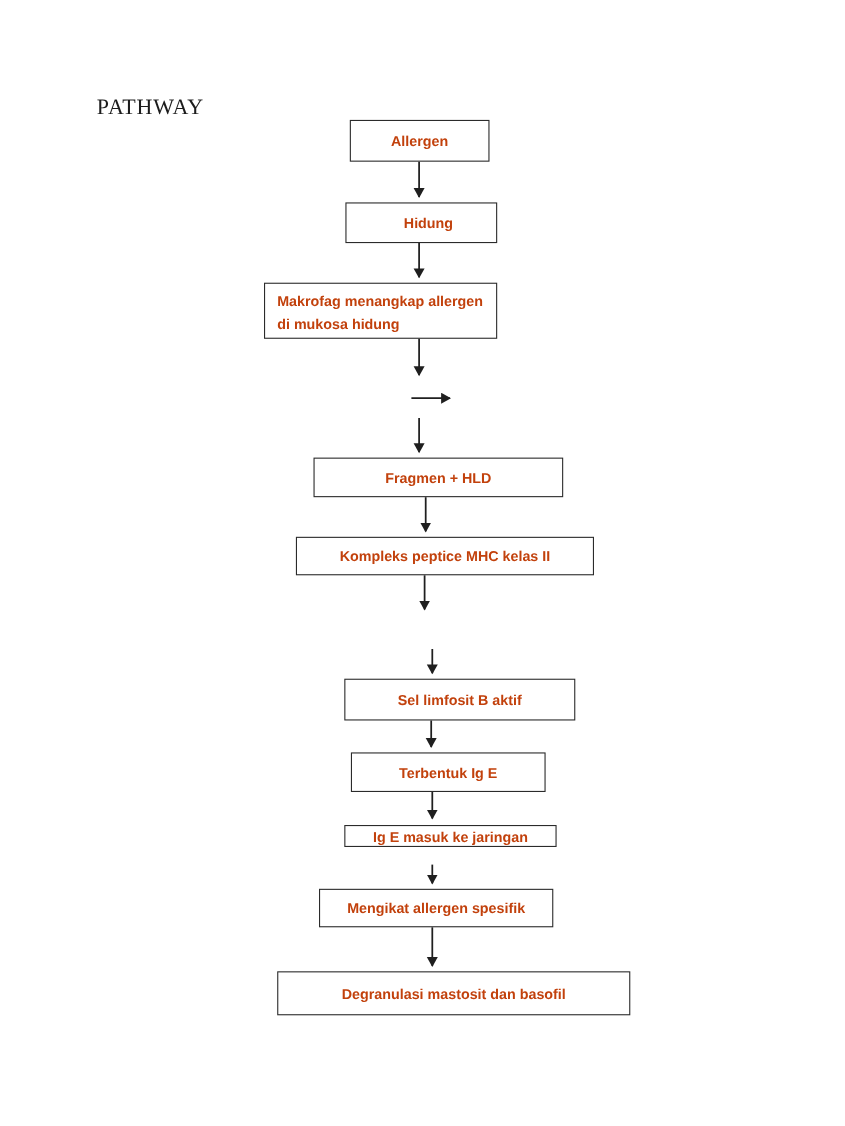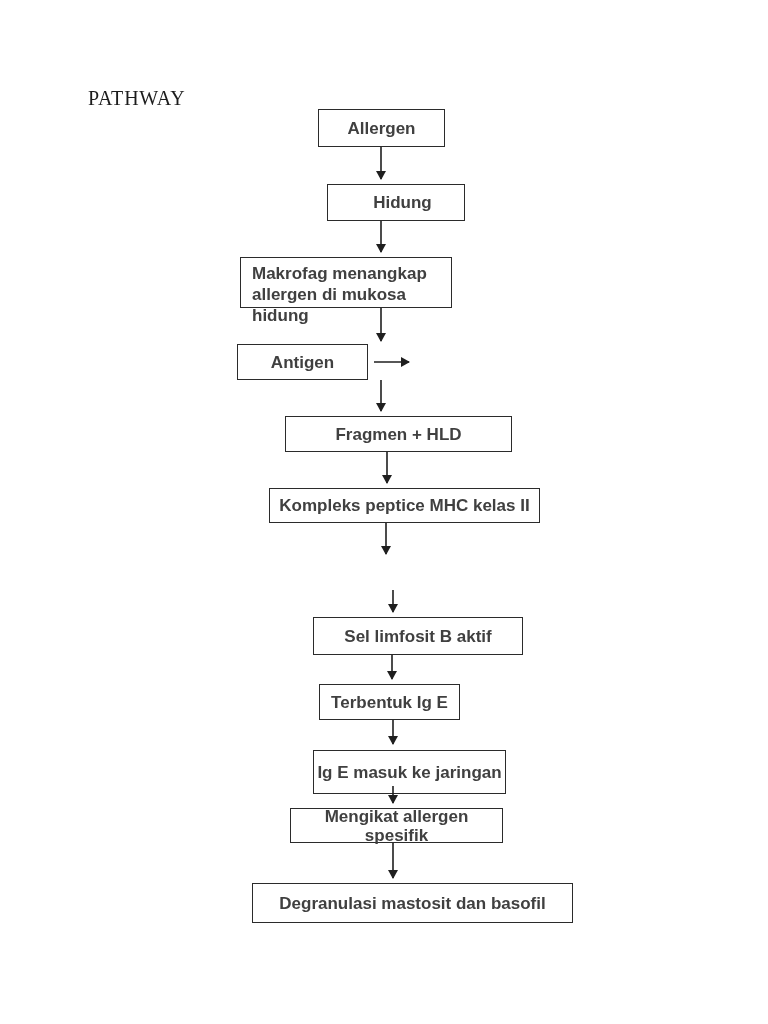--- a/index.html
+++ b/index.html
@@ -26,23 +26,23 @@
   }
   .node {
     position: absolute;
     box-sizing: border-box;
     border: 1.5px solid #2b2b2b;
     background: #ffffff;
     display: flex;
     align-items: center;
     justify-content: center;
     font-weight: bold;
-    font-size: 17px;
+    font-size: 13px;
     line-height: 19px;
-    color: #404040;
+    color: #c2410c;
     text-align: center;
     white-space: pre-line;
   }
   .node--left {
     justify-content: flex-start;
     align-items: flex-start;
     text-align: left;
     padding: 5px 10px 0 11px;
     line-height: 21px;
     white-space: normal;
@@ -56,37 +56,36 @@
 </style>
 </head>
 <body>
 
 <div class="page">
 
   <div class="page-title">PATHWAY</div>
 
   <div class="node" style="left:318px; top:109px; width:127px; height:38px;">Allergen</div>
 
-  <div class="node" style="left:327px; top:184px; width:138px; height:37px;padding-left:13px;">Hidung</div>
+  <div class="node" style="left:314px; top:184px; width:138px; height:37px;padding-left:13px;">Hidung</div>
 
   <div class="node node--left" style="left:240px; top:257px; width:212px; height:51px;">Makrofag menangkap allergen di mukosa hidung</div>
 
-  <div class="node" style="left:237px; top:344px; width:131px; height:36px;">Antigen</div>
 
 
   <div class="node" style="left:269px; top:488px; width:271px; height:35px;">Kompleks peptice MHC kelas II</div>
 
   <div class="node" style="left:285px; top:416px; width:227px; height:36px;">Fragmen + HLD</div>
 
 
   <div class="node" style="left:313px; top:617px; width:210px; height:38px;">Sel limfosit B aktif</div>
 
-  <div class="node" style="left:319px; top:684px; width:141px; height:36px;">Terbentuk Ig E</div>
+  <div class="node" style="left:319px; top:684px; width:177px; height:36px;">Terbentuk Ig E</div>
 
-  <div class="node" style="left:313px; top:750px; width:193px; height:44px;text-align:center;">Ig E masuk ke jaringan</div>
+  <div class="node" style="left:313px; top:750px; width:193px; height:20px;text-align:center;">Ig E masuk ke jaringan</div>
 
   <div class="node" style="left:290px; top:808px; width:213px; height:35px;">Mengikat allergen spesifik</div>
 
   <div class="node" style="left:252px; top:883px; width:321px; height:40px;">Degranulasi mastosit dan basofil</div>
 
   <svg class="arrow-layer" width="768" height="1024" viewBox="0 0 768 1024">
     <defs>
       <marker id="ah" markerUnits="userSpaceOnUse" markerWidth="12" markerHeight="12" refX="8" refY="5" orient="auto">
         <path d="M0,0 L9,5 L0,10 Z" fill="#1f1f1f"></path>
       </marker>

